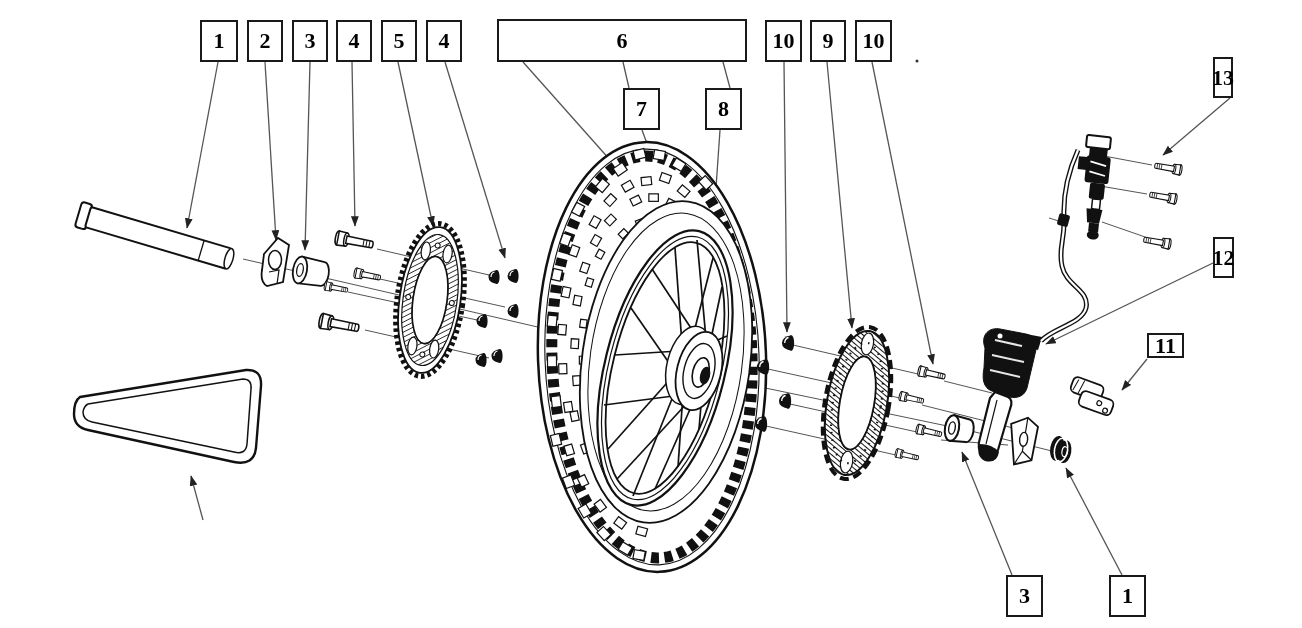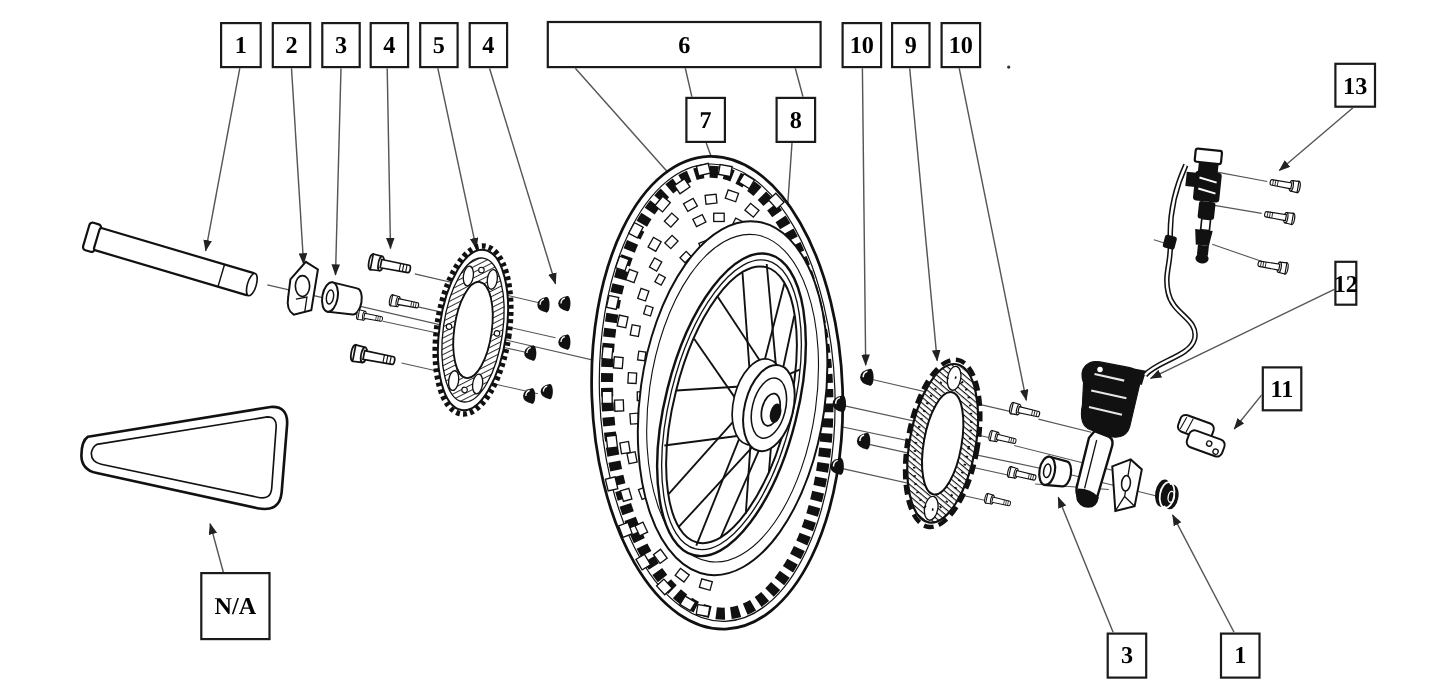--- a/index.html
+++ b/index.html
@@ -339,20 +339,19 @@
 <div class="callout" style="left:292px;top:20px;width:36px;height:42px">3</div>
 <div class="callout" style="left:336px;top:20px;width:36px;height:42px">4</div>
 <div class="callout" style="left:381px;top:20px;width:36px;height:42px">5</div>
 <div class="callout" style="left:426px;top:20px;width:36px;height:42px">4</div>
 <div class="callout" style="left:497px;top:19px;width:250px;height:43px">6</div>
 <div class="callout" style="left:623px;top:88px;width:37px;height:42px">7</div>
 <div class="callout" style="left:705px;top:88px;width:37px;height:42px">8</div>
 <div class="callout" style="left:765px;top:20px;width:37px;height:42px">10</div>
 <div class="callout" style="left:810px;top:20px;width:36px;height:42px">9</div>
 <div class="callout" style="left:855px;top:20px;width:37px;height:42px">10</div>
-<div class="callout" style="left:1213px;top:57px;width:38px;height:41px">13</div>
+<div class="callout" style="left:1213px;top:57px;width:20px;height:41px">13</div>
 <div class="callout" style="left:1213px;top:237px;width:21px;height:41px">12</div>
-<div class="callout" style="left:1147px;top:333px;width:37px;height:41px">11</div>
+<div class="callout" style="left:1147px;top:333px;width:37px;height:25px">11</div>
 <div class="callout" style="left:1006px;top:575px;width:37px;height:42px">3</div>
 <div class="callout" style="left:1109px;top:575px;width:37px;height:42px">1</div>
-<div class="callout" style="left:182px;top:520px;width:64px;height:62px">N/A</div>
 
 </div>
 
 </body></html>

